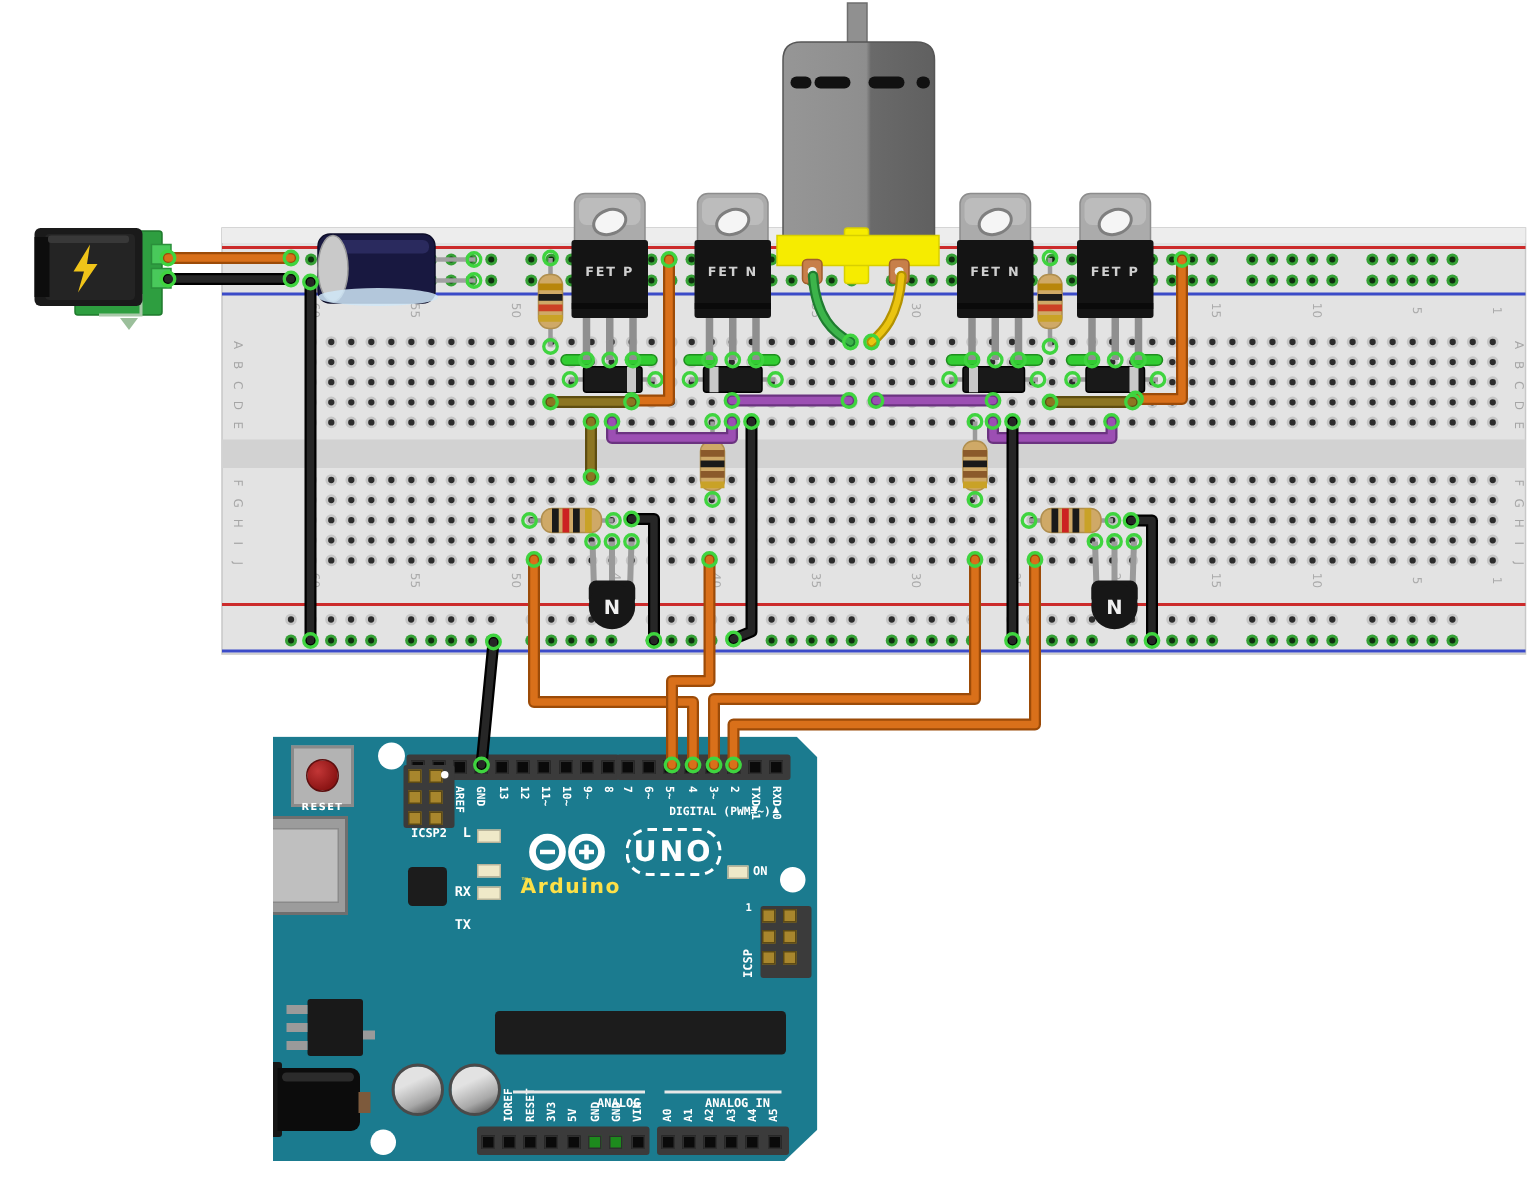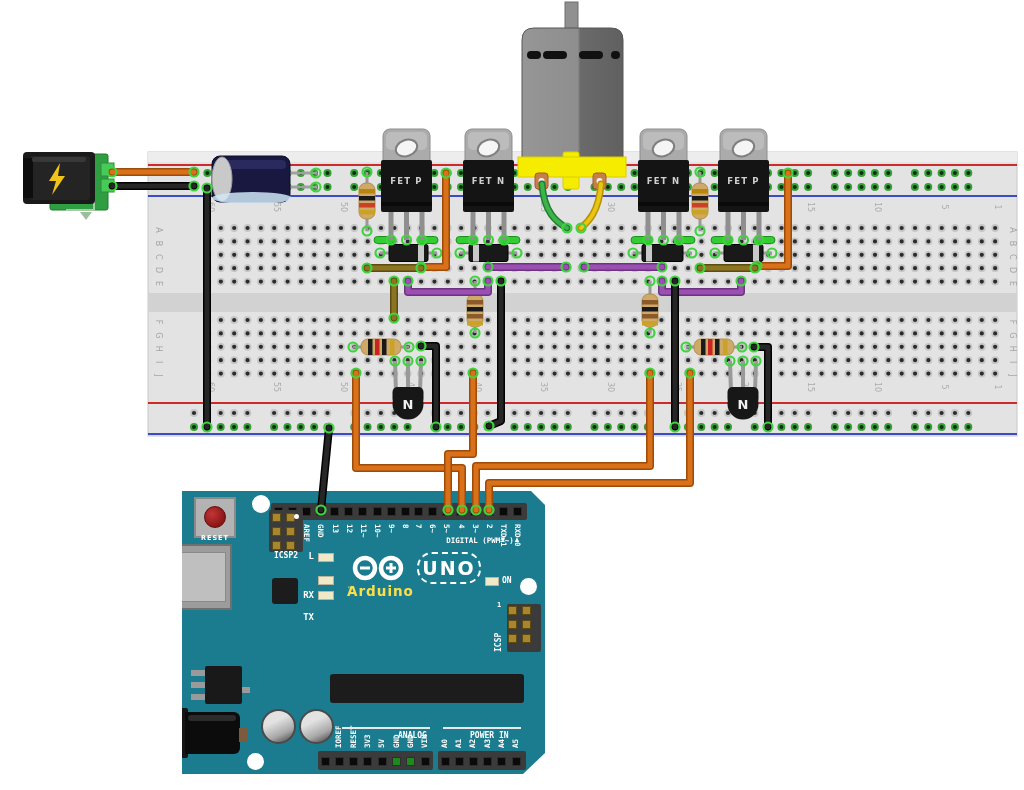--- a/index.html
+++ b/index.html
@@ -1375,21 +1375,21 @@
     <div class="reg-stub" style="left:9px;top:191px;"></div>
     <div class="reg-stub" style="left:9px;top:203px;"></div>
     <div class="reg-stub" style="left:60px;top:196px;width:8px;"></div>
 
     <div class="cap-round" style="left:79px;top:218px;"></div>
     <div class="cap-round" style="left:117px;top:218px;"></div>
 
     <div style="left:160px;top:236px;width:88px;height:2px;background:#e8e8e8;"></div>
     <div style="left:261px;top:236px;width:78px;height:2px;background:#e8e8e8;"></div>
     <div class="silk" style="left:216px;top:240px;width:46px;font-size:8px;">ANALOG</div>
-    <div class="silk" style="left:288px;top:240px;width:56px;font-size:8px;">POWER IN</div>
+    <div class="silk" style="left:288px;top:240px;width:56px;font-size:8px;">ANALOG IN</div>
   </div>
 
   <svg id="wire-svg" width="1024" height="790">
       <circle cx="316" cy="173" r="4.5" fill="none" stroke="#3fd43f" stroke-width="2.2"></circle>
       <circle cx="316" cy="187" r="4.5" fill="none" stroke="#3fd43f" stroke-width="2.2"></circle>
       <circle cx="391" cy="240" r="4.5" fill="none" stroke="#3fd43f" stroke-width="2.2"></circle>
       <circle cx="406.5" cy="240" r="4.5" fill="none" stroke="#3fd43f" stroke-width="2.2"></circle>
       <circle cx="422" cy="240" r="4.5" fill="none" stroke="#3fd43f" stroke-width="2.2"></circle>
       <circle cx="473" cy="240" r="4.5" fill="none" stroke="#3fd43f" stroke-width="2.2"></circle>
       <circle cx="488.5" cy="240" r="4.5" fill="none" stroke="#3fd43f" stroke-width="2.2"></circle>

